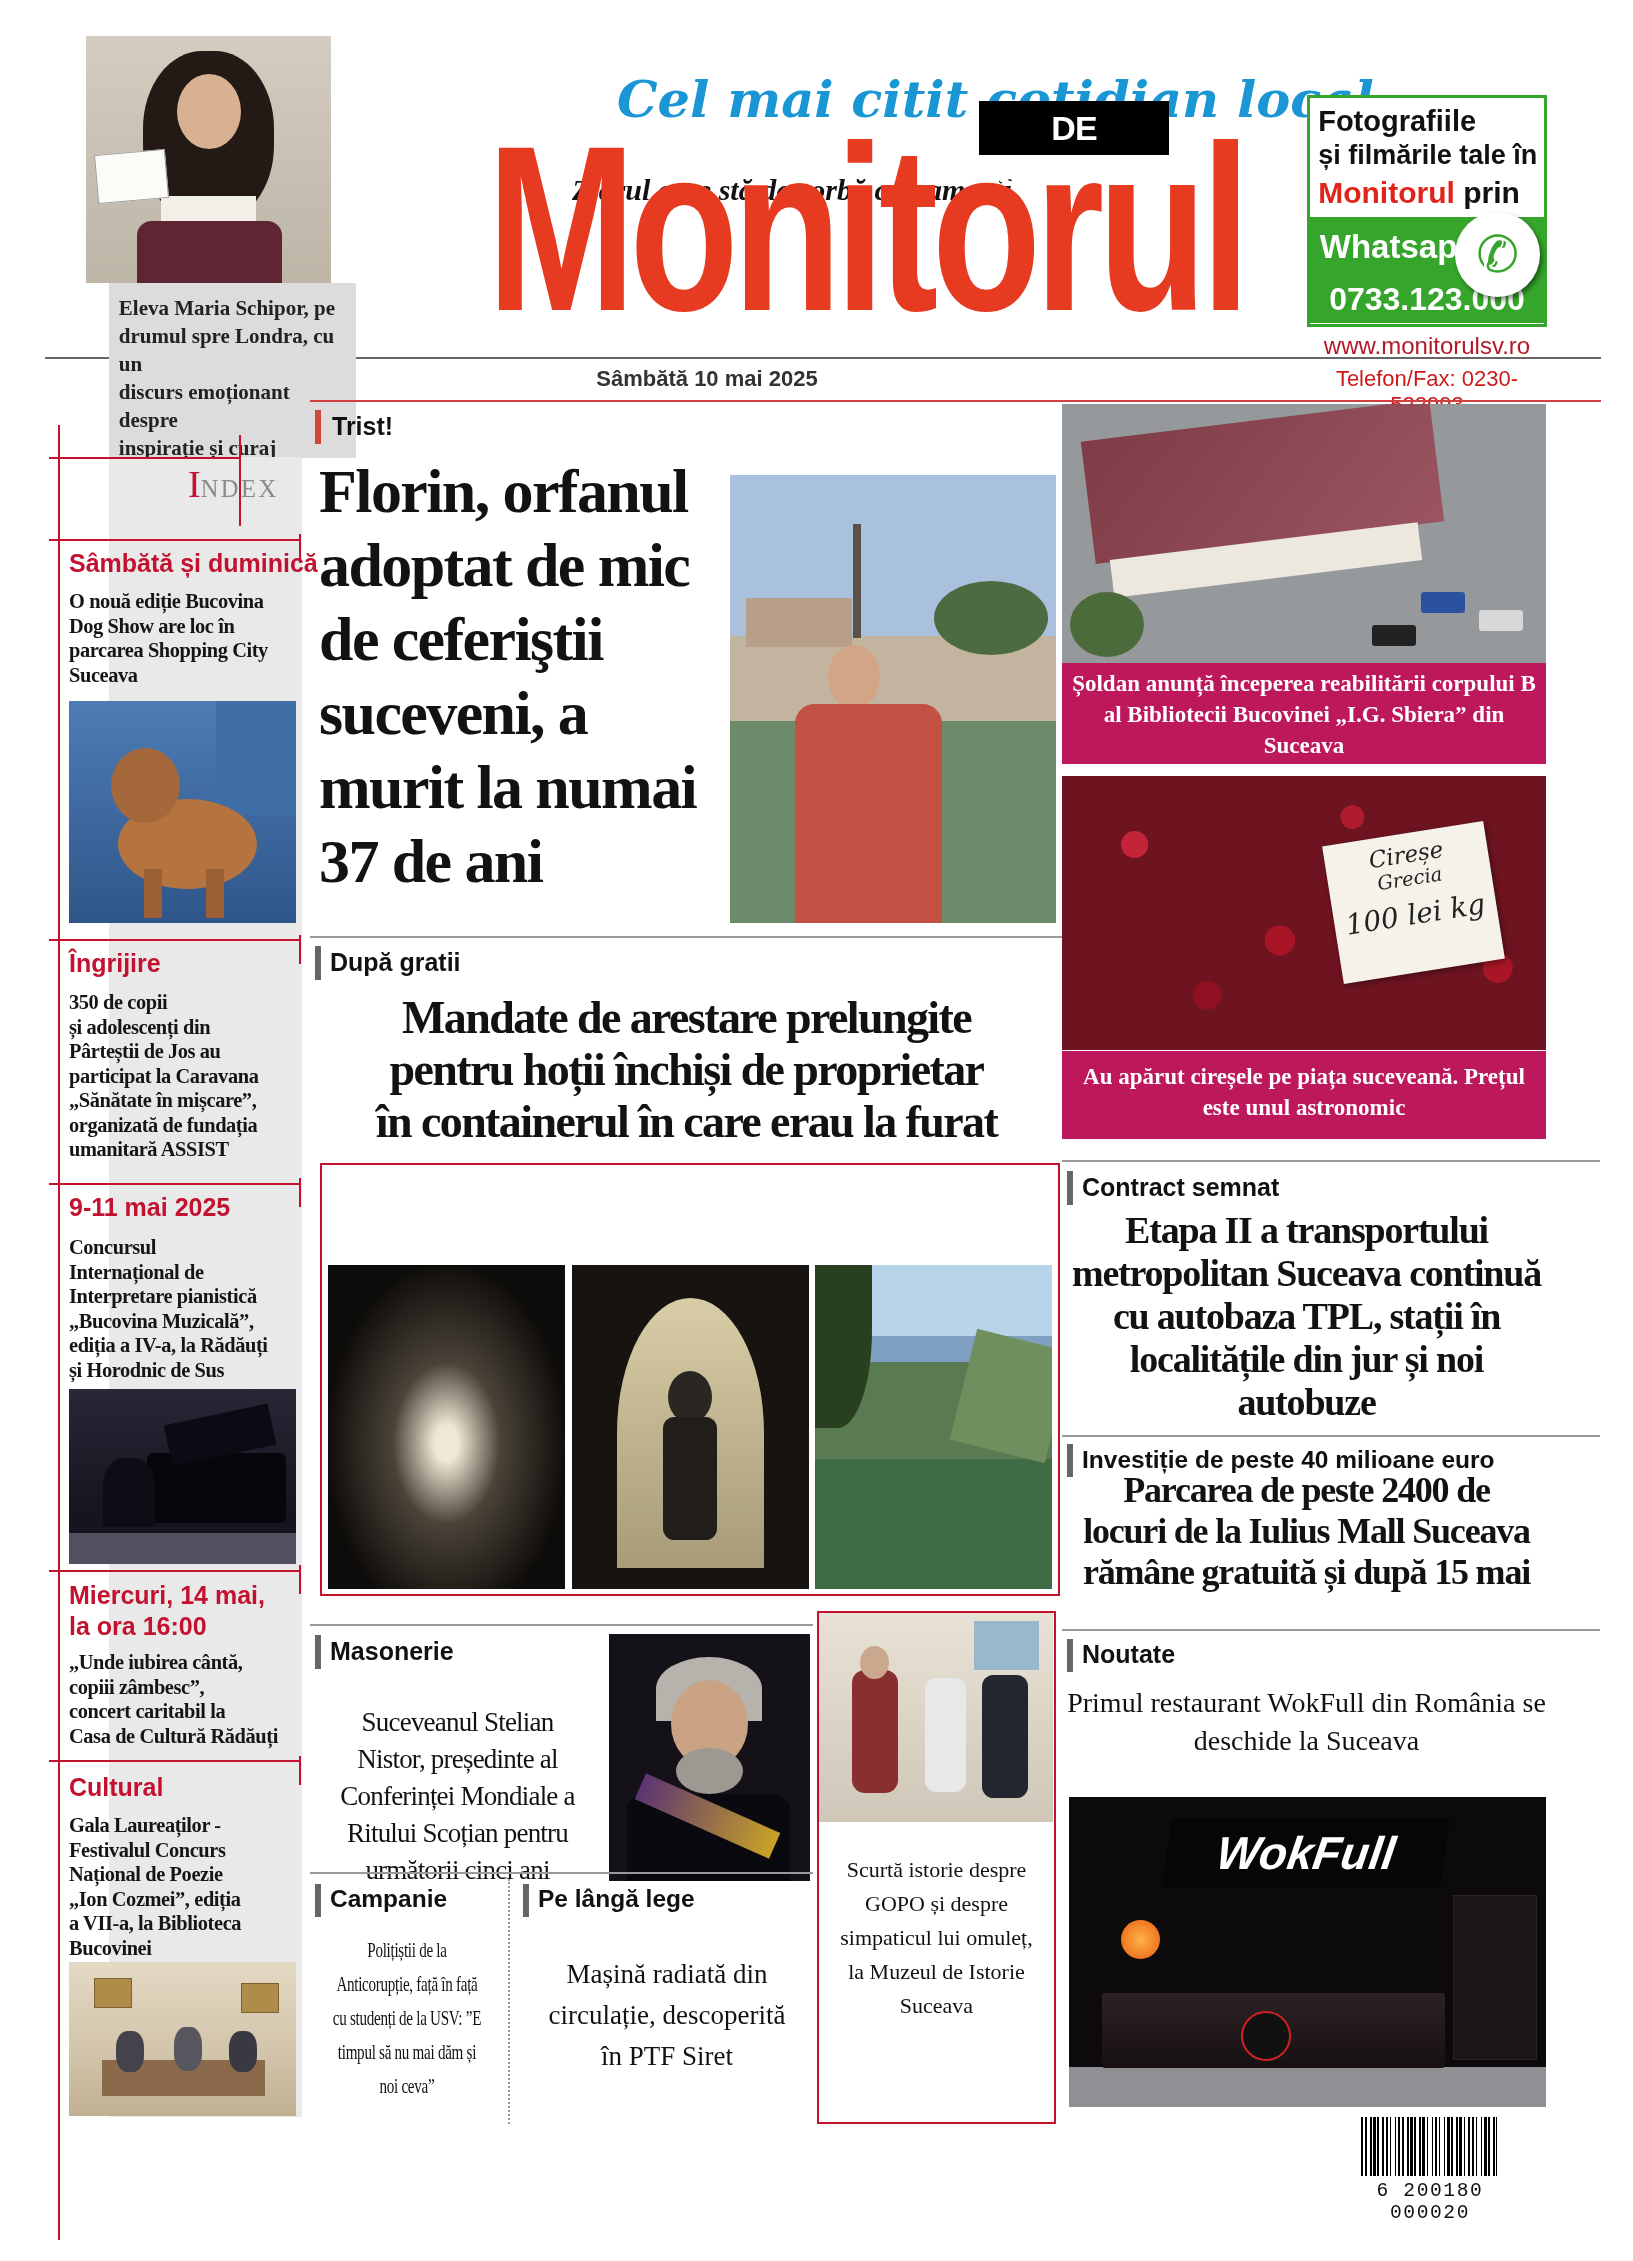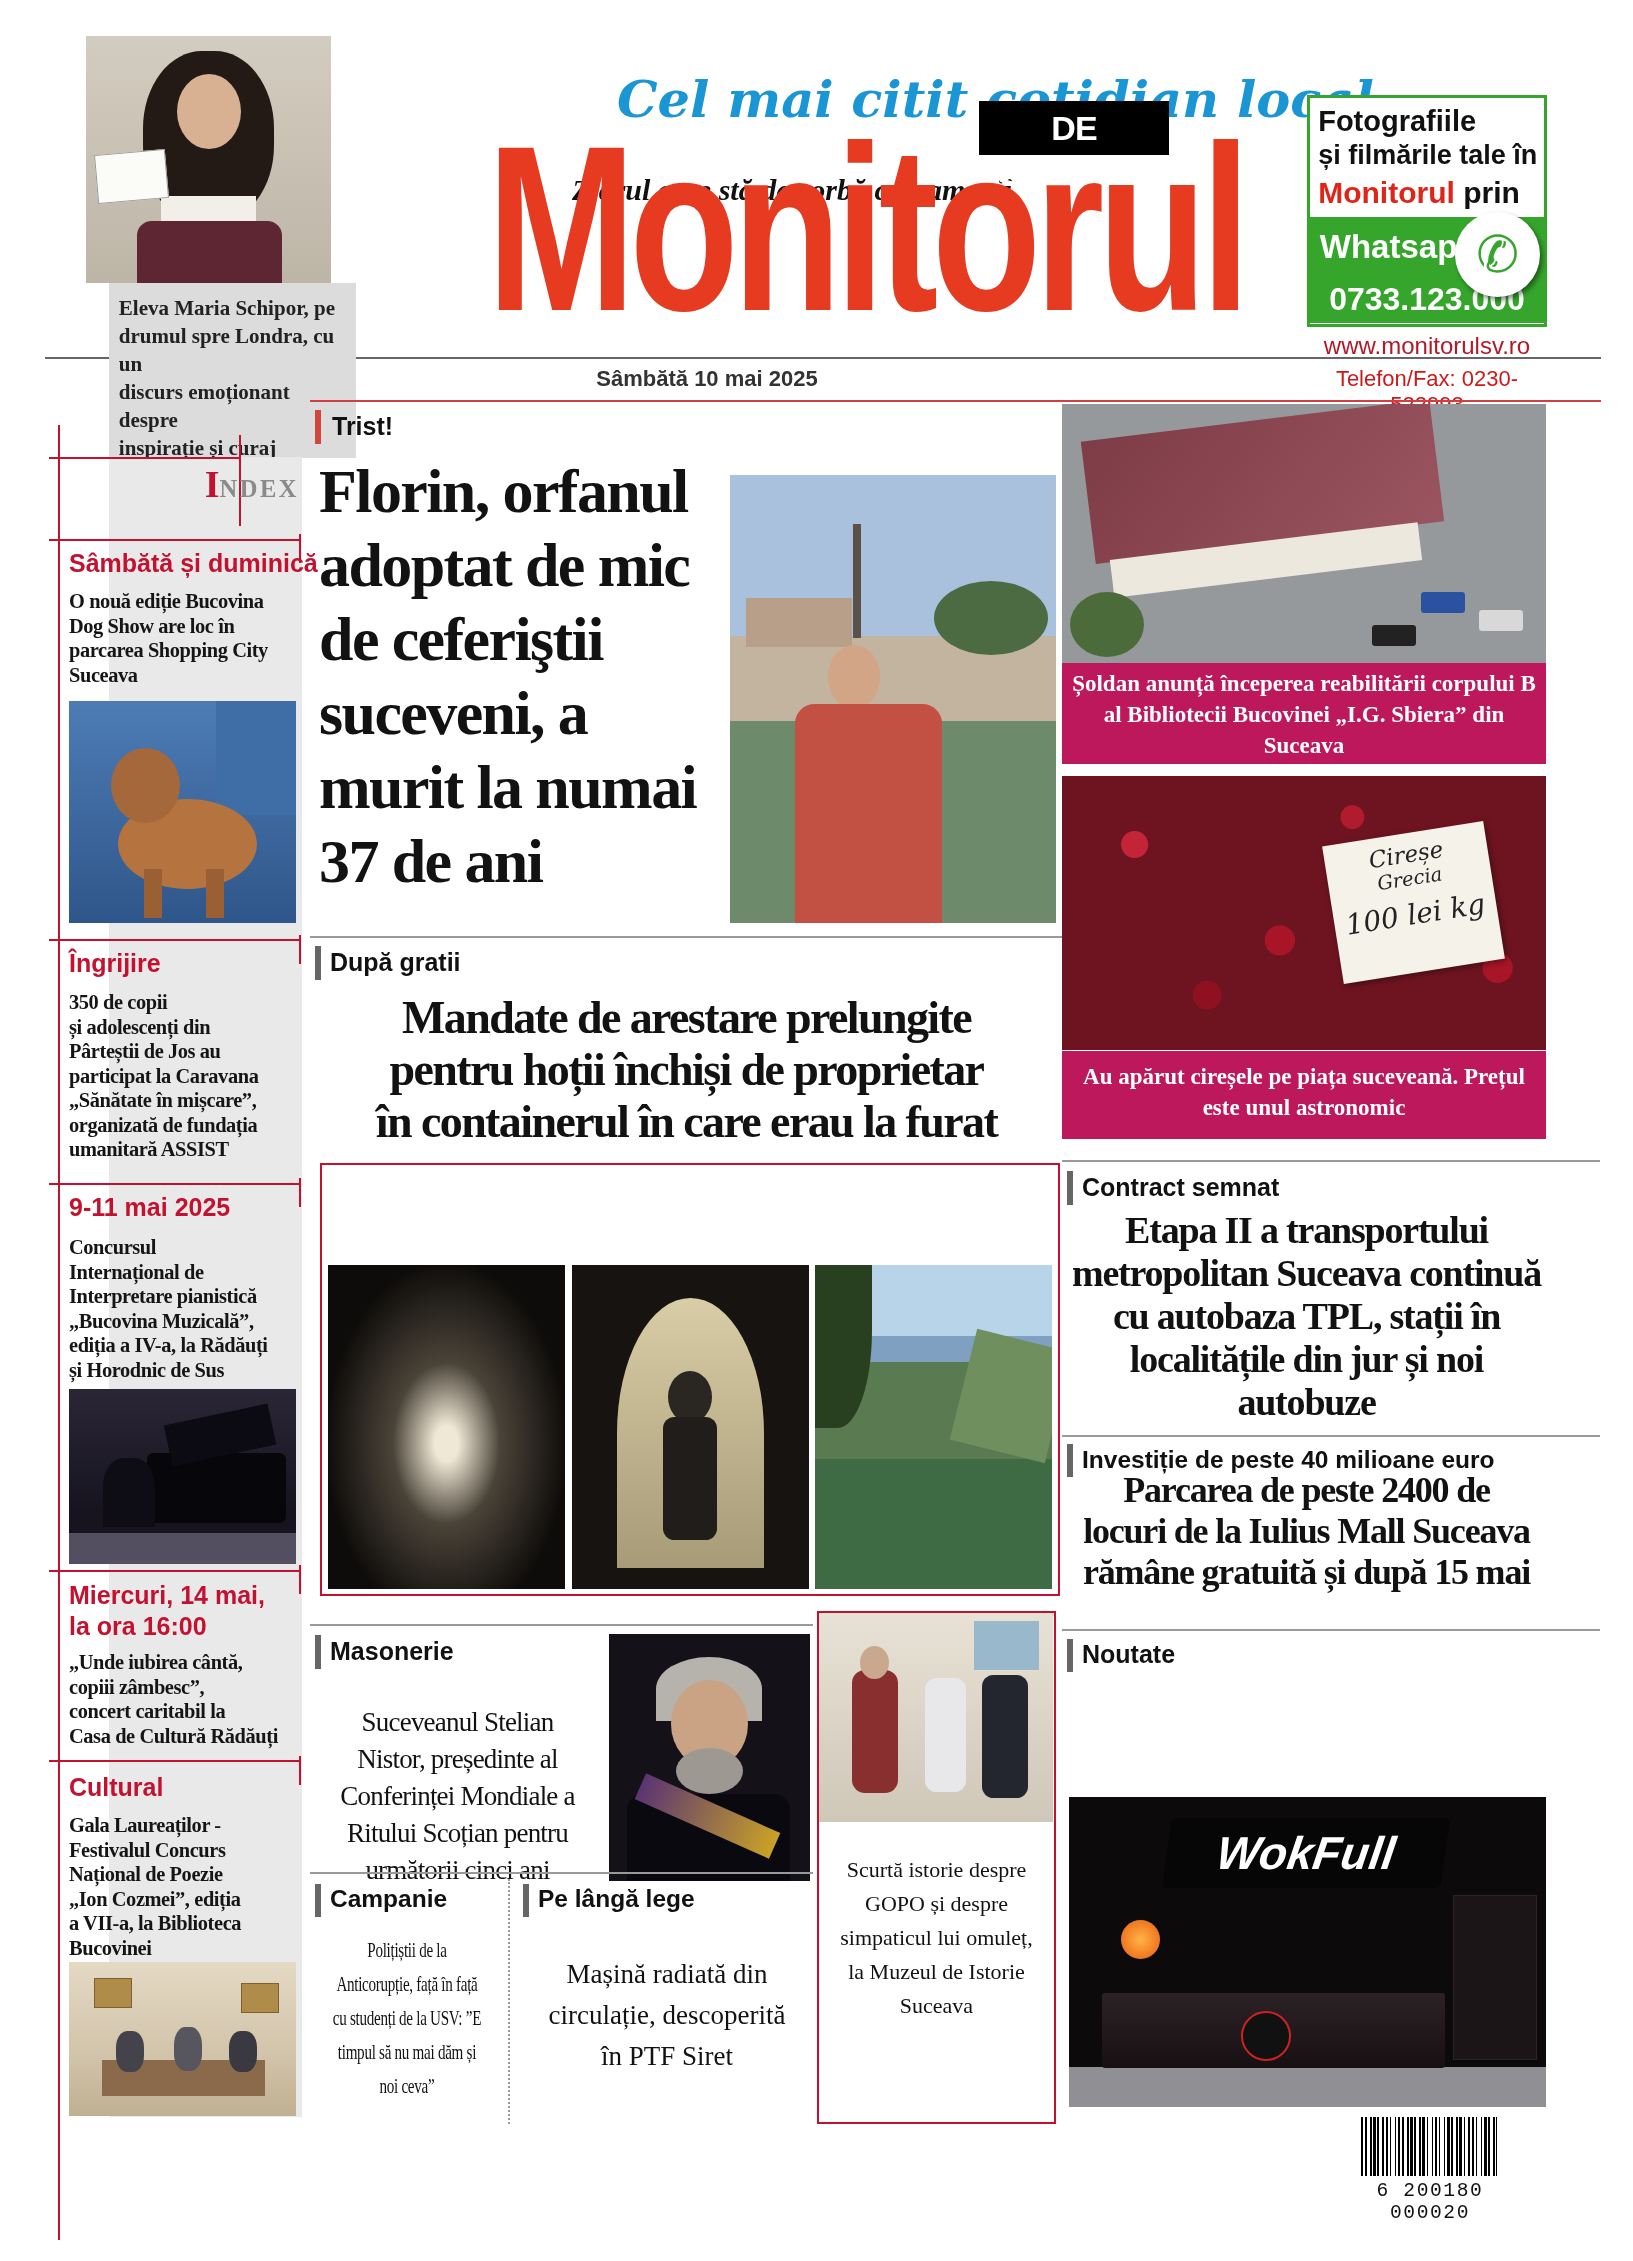--- a/index.html
+++ b/index.html
@@ -70,21 +70,21 @@
 
   <div class="abs" style="left:1307px;top:332px;width:240px;text-align:center;font-size:24px;color:#b21a2a;">www.monitorulsv.ro</div>
   <div class="abs" style="left:564px;top:366px;width:286px;text-align:center;font-weight:bold;font-size:22px;color:#333;">Sâmbătă 10 mai 2025</div>
   <div class="abs" style="left:1307px;top:366px;width:240px;text-align:center;font-size:22px;color:#cc1a1a;">Telefon/Fax: 0230-522993</div>
 
   <div class="abs" style="left:109px;top:457px;width:193px;height:1660px;background:#e9e9e9;"></div>
   <div class="vline" style="left:58px;top:425px;height:1815px;"></div>
 
   <div class="rule redrule" style="left:49px;top:457px;width:192px;"></div>
   <div class="vline" style="left:239px;top:435px;height:91px;"></div>
-  <div class="abs serif" style="left:188px;top:462px;width:111px;text-align:right;font-weight:bold;">
+  <div class="abs serif" style="left:188px;top:462px;width:111px;">
     <span style="color:#c31230;font-size:38px;">I</span><span style="color:#8a8a8a;font-size:24.5px;letter-spacing:2.5px;">NDEX</span>
   </div>
 
   <div class="rule redrule" style="left:49px;top:539px;width:252px;"></div>
   <div class="vline" style="left:299px;top:534px;height:29px;"></div>
   <div class="rule redrule" style="left:49px;top:939px;width:252px;"></div>
   <div class="vline" style="left:299px;top:935px;height:29px;"></div>
   <div class="rule redrule" style="left:49px;top:1183px;width:252px;"></div>
   <div class="vline" style="left:299px;top:1178px;height:29px;"></div>
   <div class="rule redrule" style="left:49px;top:1570px;width:252px;"></div>
@@ -273,20 +273,22 @@
   <div class="rule grayrule" style="left:1062px;top:1435px;width:538px;"></div>
   <div class="kickbar" style="left:1067px;top:1444px;height:33px;"></div>
   <div class="kick" style="left:1082px;top:1446px;font-size:24.5px;">Investiție de peste 40 milioane euro</div>
   <div class="hl ctr" style="left:1037px;top:1470px;width:539px;font-size:36px;line-height:41px;letter-spacing:-1.2px;">Parcarea de peste 2400 de
 locuri de la Iulius Mall Suceava
 rămâne gratuită și după 15 mai</div>
 
   <div class="rule grayrule" style="left:1062px;top:1629px;width:538px;"></div>
   <div class="kickbar" style="left:1067px;top:1639px;height:33px;"></div>
   <div class="kick" style="left:1082px;top:1640px;">Noutate</div>
+  <div class="hl ctr" style="left:1037px;top:1684px;width:539px;font-size:28px;line-height:38px;font-weight:normal;">Primul restaurant WokFull din România se
+deschide la Suceava</div>
 
   <div class="photo" style="left:1069px;top:1797px;width:477px;height:310px;background:#0c0a0b;">
     <div class="shape" style="left:0;top:270px;width:477px;height:41px;background:#8f8f94;"></div>
     <div class="shape" style="left:98px;top:21px;width:278px;height:70px;background:#060606;border-radius:4.9px;text-align:center;line-height:70px;font-family:'Liberation Sans',sans-serif;font-style:italic;font-weight:bold;font-size:46px;color:#fff;transform:skewX(-8deg);">WokFull</div>
     <div class="shape" style="left:52px;top:123px;width:39px;height:39px;border-radius:50%;background:radial-gradient(circle,#ffb347,#e85d10);"></div>
     <div class="shape" style="left:384px;top:98px;width:82px;height:163px;background:#1b1518;border:0.8px solid #2c2428;"></div>
     <div class="shape" style="left:33px;top:196px;width:343px;height:75px;background:linear-gradient(180deg,#2c2226,#171013);border-radius:3.3px;"></div>
     <div class="shape" style="left:172px;top:214px;width:46px;height:46px;border-radius:50%;background:#111;border:2.5px solid #cc2222;"></div>
   </div>
 

